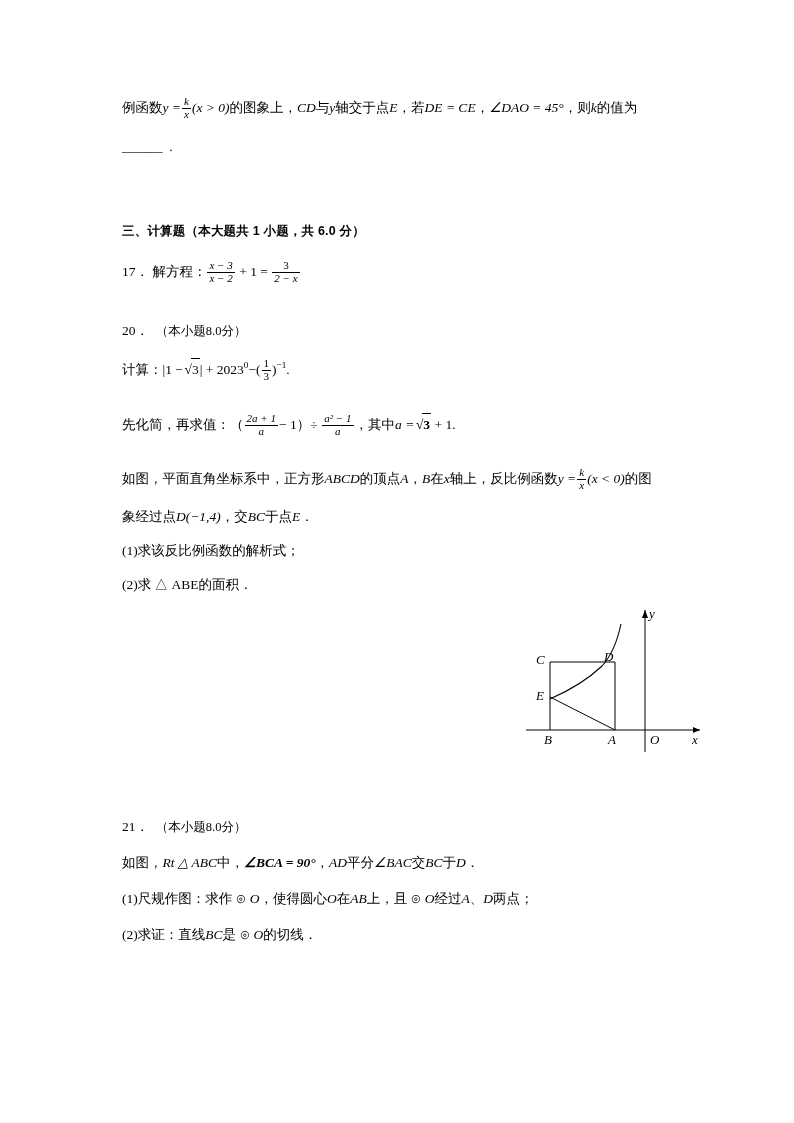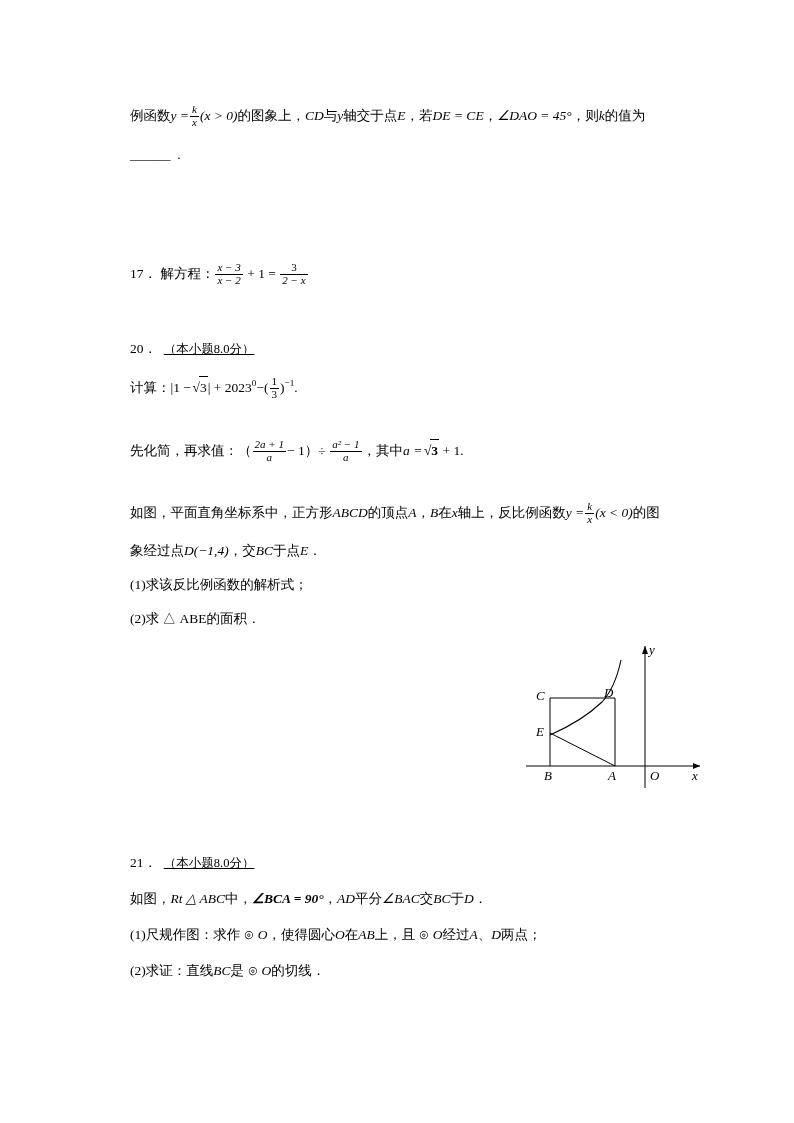--- a/index.html
+++ b/index.html
@@ -24,39 +24,38 @@
   }
   .content {
     position: absolute;
     left: 122px;
     top: 96px;
     width: 560px;
   }
   .line {
     font-size: 13.5px;
     line-height: 22px;
-    margin: 8px;
+    margin: 0;
     padding: 0;
     white-space: normal;
   }
   .spacer-lg { height: 62px; }
   .spacer-md { height: 18px; }
 
   .sec-head {
     font-family: "Liberation Sans", sans-serif;
     font-weight: bold;
     font-size: 12.5px;
     letter-spacing: 0.2px;
   }
   .qnum {
     font-size: 13.5px;
   }
   .qnum-label {
     font-size: 12.5px;
-    text-decoration: underline;
   }
   .italic { font-style: italic; }
   .bold { font-weight: bold; }
 
   
   .frac {
     display: inline-block;
     vertical-align: -0.55em;
     text-align: center;
     font-size: 0.82em;
@@ -116,20 +115,21 @@
 
     <div class="line">
       <span>例函数</span><span class="italic">y =</span><span class="frac"><span class="num italic">k</span><span class="den italic">x</span></span><span class="italic">(x &gt; 0)</span><span>的图象上，</span><span class="italic">CD</span><span>与</span><span class="italic">y</span><span>轴交于点</span><span class="italic">E</span><span>，若</span><span class="italic">DE = CE</span><span>，</span><span class="italic">∠DAO = 45°</span><span>，则</span><span class="italic">k</span><span>的值为</span>
     </div>
     <div class="line" style="margin-top:16px">
       <span>______</span>&nbsp;&nbsp;<span>.</span>
     </div>
 
     <div class="spacer-lg"></div>
 
+    <div class="line sec-head">三、计算题（本大题共 1 小题，共 6.0 分）</div>
 
     <div class="spacer-md"></div>
 
     <div class="line">
       <span class="qnum">17．</span>&nbsp;<span>解方程：</span><span class="frac"><span class="num italic">x − 3</span><span class="den italic">x − 2</span></span>&nbsp;<span>+ 1 =</span>&nbsp;<span class="frac"><span class="num">3</span><span class="den italic">2 − x</span></span>
     </div>
 
     <div class="spacer-md"></div>
 
 

